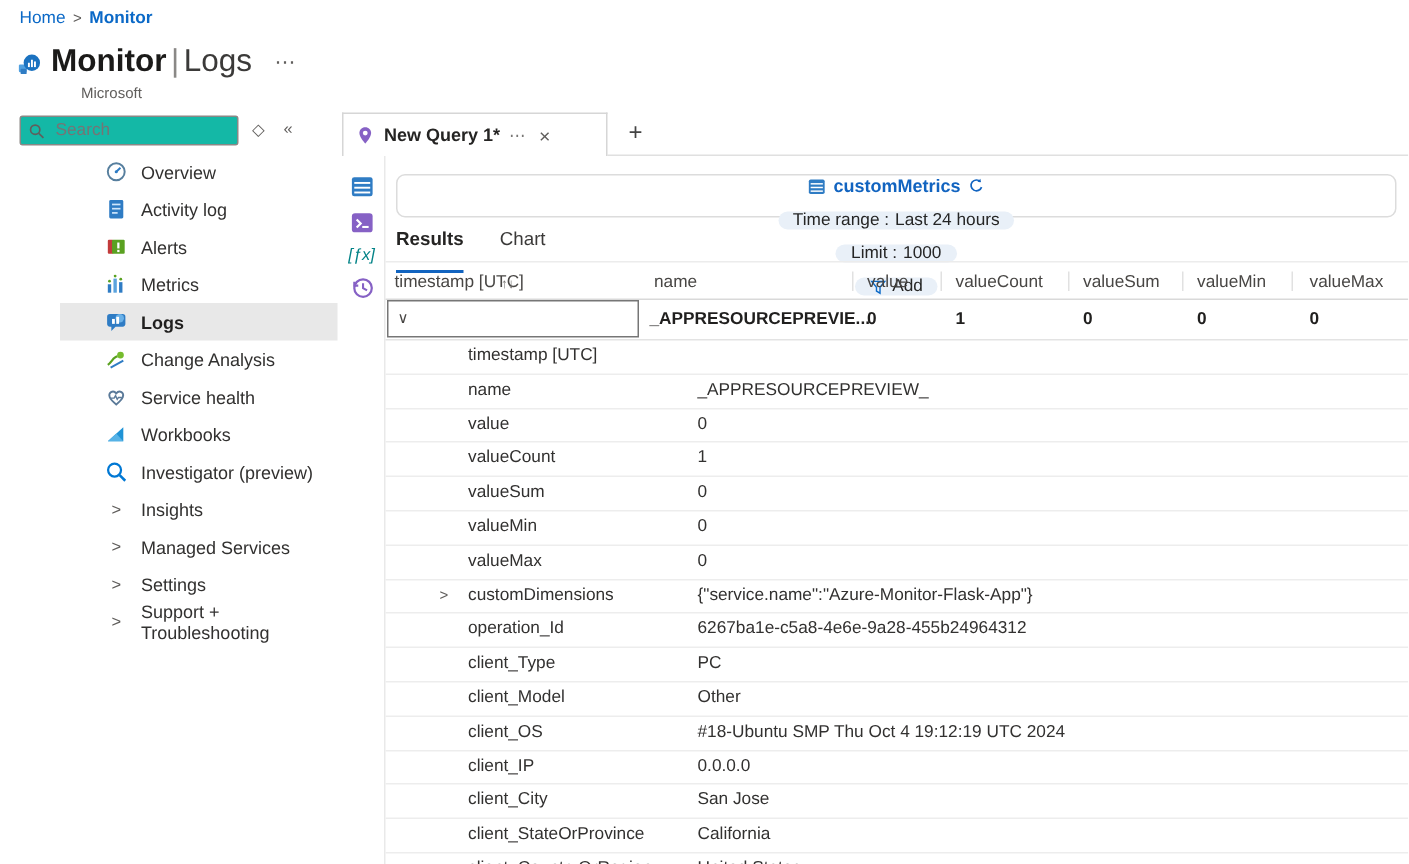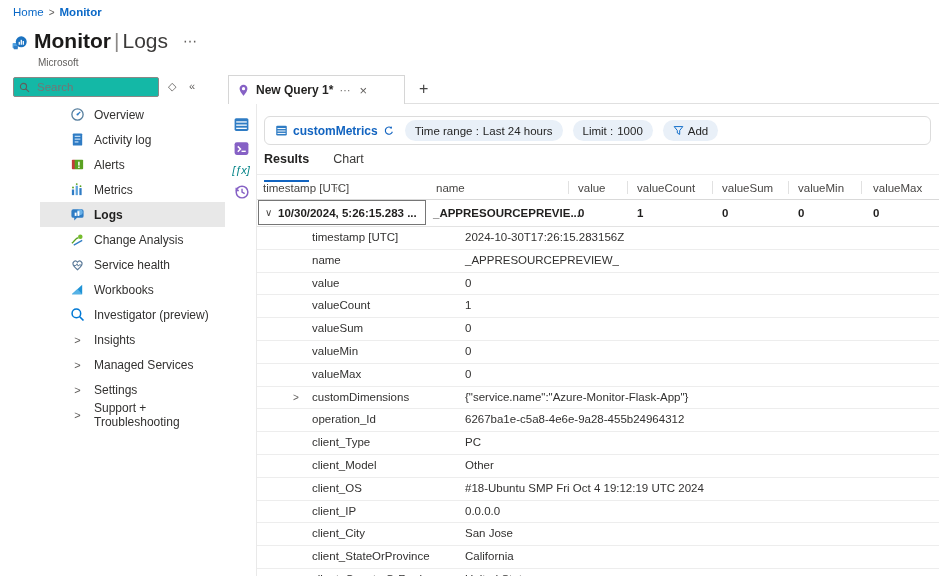--- a/index.html
+++ b/index.html
@@ -10,21 +10,21 @@
   
   .breadcrumb{left:13px;top:6px;font-size:11.5px;display:flex;gap:5px;align-items:center;}
   .crumb{color:#0b69c7;text-decoration:none;cursor:pointer;}
   .crumb.current{font-weight:700;}
   .crumb-sep{color:#605e5c;font-size:10px;}
   .title-row{left:12px;top:28px;display:flex;align-items:flex-start;gap:7px;}
   .app-title{font-size:21px;line-height:26px;}
   .app-title .t1{font-weight:700;color:#1b1a19;}
   .app-title .tsep{color:#8a8886;font-weight:300;padding:0 3px;}
   .app-title .t2{color:#3b3a39;font-weight:400;}
-  .subtitle{left:38px;top:57px;font-size:10px;color:#605e5c;}
+  .subtitle{left:54px;top:57px;font-size:10px;color:#605e5c;}
   .hdr-more{left:183px;top:33px;color:#605e5c;font-size:14px;letter-spacing:1px;cursor:pointer;}
 
   
   .search-wrap{left:13px;top:77px;width:146px;height:20px;border:1px solid #8a8886;border-radius:2px;
                display:flex;align-items:center;padding:0 5px;gap:5px;box-sizing:border-box;background:#14b8a6;}
   .search-wrap input{border:0;outline:0;width:100%;font-size:11.5px;font-family:"Liberation Sans",sans-serif;color:#323130;background:transparent;}
   .side-glyph{color:#605e5c;font-size:11px;cursor:pointer;}
   .dock{left:168px;top:80px;}
   .collapse{left:189px;top:80px;}
   .menu{left:0;top:102px;width:225px;}
@@ -45,21 +45,21 @@
   .newtab{left:419px;top:80px;font-size:16px;color:#444;cursor:pointer;}
 
   
   .rail{left:230px;top:116px;display:flex;flex-direction:column;gap:7px;width:22px;align-items:center;}
   .rail .ric{width:17px;height:17px;cursor:pointer;}
   .fx{color:#038387;font-size:11px;font-style:italic;cursor:pointer;white-space:nowrap;}
   .vdivider{left:256px;top:104px;width:1px;height:472px;background:#e9e9e9;}
 
   
   .toolbar{left:264px;top:116px;width:667px;height:29px;border:1px solid #dcdcdc;border-radius:6px;
-           box-sizing:border-box;display:flex;align-items:center;gap:10px;padding:0 10px;background:#fff;}
+           box-sizing:border-box;display:flex;align-items:center;gap:10px;padding:0 10px;background:#fff;flex-direction:column;}
   .tbl-link{display:flex;align-items:center;gap:5px;cursor:pointer;}
   .tbl-link .nm{color:#1264c0;font-weight:700;font-size:12px;}
   .pill{background:#e9f0f8;border-radius:11px;height:21px;display:flex;align-items:center;gap:4px;
         padding:0 10px;font-size:11.5px;color:#252525;cursor:pointer;white-space:nowrap;}
   .pill b{font-weight:400;}
 
   
   .rtabs{left:264px;top:152px;display:flex;gap:24px;font-size:12.5px;}
   .rtab{padding-bottom:14px;color:#3b3a39;cursor:pointer;}
   .rtab.active{font-weight:700;color:#252423;border-bottom:2px solid #1264c0;}
@@ -298,35 +298,33 @@
   </div>
   <div class="colsep" style="left:568px"></div>
   <div class="colsep" style="left:627px"></div>
   <div class="colsep" style="left:712px"></div>
   <div class="colsep" style="left:788px"></div>
   <div class="colsep" style="left:861px"></div>
   <div class="abs ghead-line"></div>
 
   <div class="abs mrow">
     <span class="exp" style="left:8px">∨</span>
-    <span style="left:21px">10/30/2024, 5:26:15.283 ...</span>
     <span style="left:176px">_APPRESOURCEPREVIE...</span>
     <span style="left:321px">0</span>
     <span style="left:380px">1</span>
     <span style="left:465px">0</span>
     <span style="left:541px">0</span>
     <span style="left:616px">0</span>
   </div>
   <div class="abs selbox"></div>
   <div class="abs mrow-line"></div>
 
   <div class="abs details">
     <div class="drow">
       <span class="dkey">timestamp [UTC]</span>
-      <span class="dval">2024-10-30T17:26:15.283156Z</span>
     </div>
     <div class="drow">
       <span class="dkey">name</span>
       <span class="dval">_APPRESOURCEPREVIEW_</span>
     </div>
     <div class="drow">
       <span class="dkey">value</span>
       <span class="dval">0</span>
     </div>
     <div class="drow">
@@ -357,21 +355,21 @@
     <div class="drow">
       <span class="dkey">client_Type</span>
       <span class="dval">PC</span>
     </div>
     <div class="drow">
       <span class="dkey">client_Model</span>
       <span class="dval">Other</span>
     </div>
     <div class="drow">
       <span class="dkey">client_OS</span>
-      <span class="dval">#18-Ubuntu SMP Fri Oct 4 19:12:19 UTC 2024</span>
+      <span class="dval">#18-Ubuntu SMP Thu Oct 4 19:12:19 UTC 2024</span>
     </div>
     <div class="drow">
       <span class="dkey">client_IP</span>
       <span class="dval">0.0.0.0</span>
     </div>
     <div class="drow">
       <span class="dkey">client_City</span>
       <span class="dval">San Jose</span>
     </div>
     <div class="drow">

